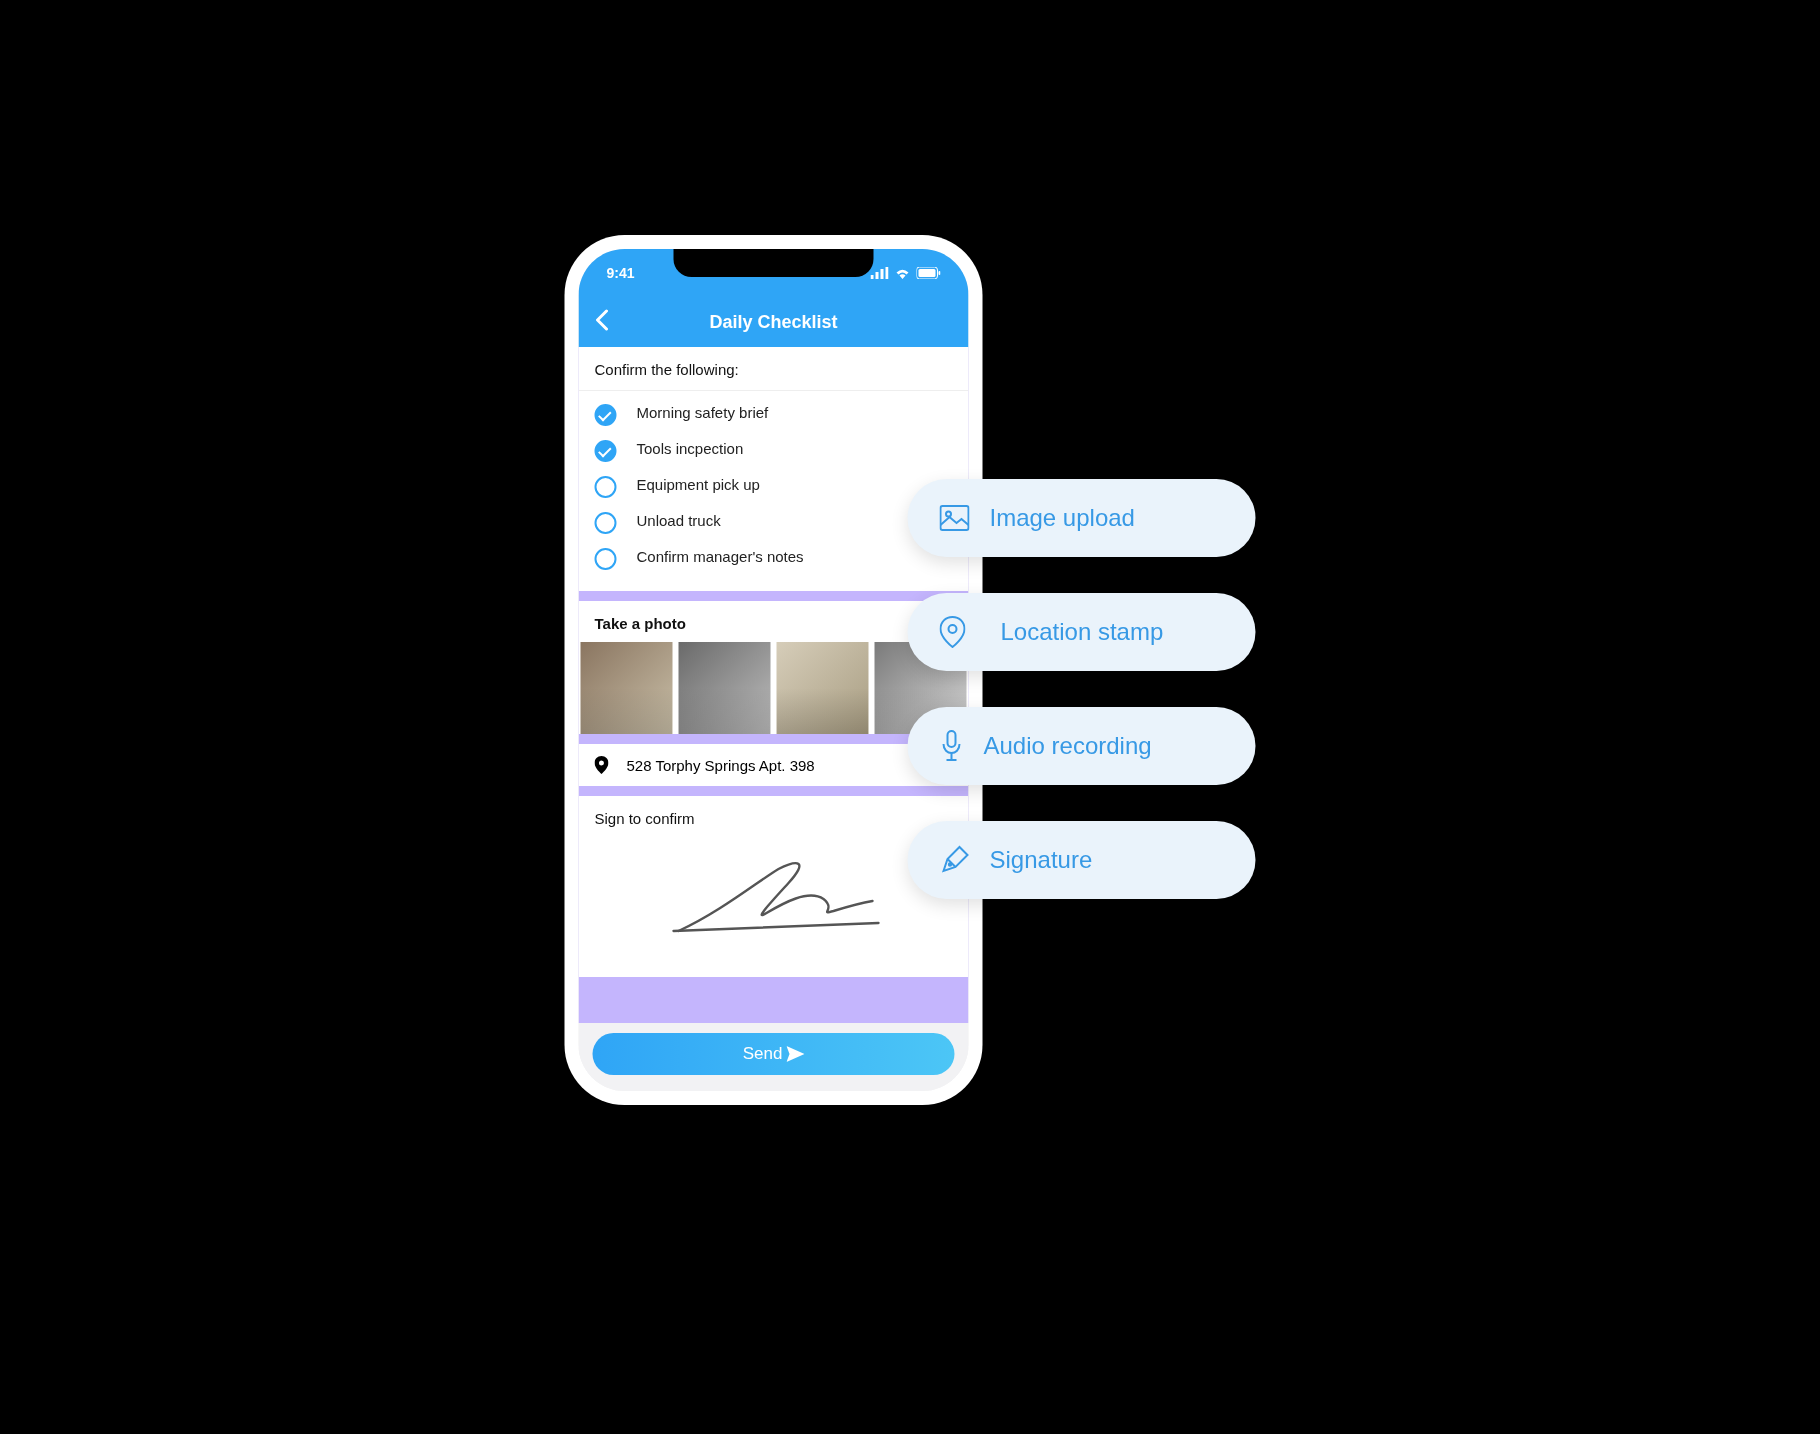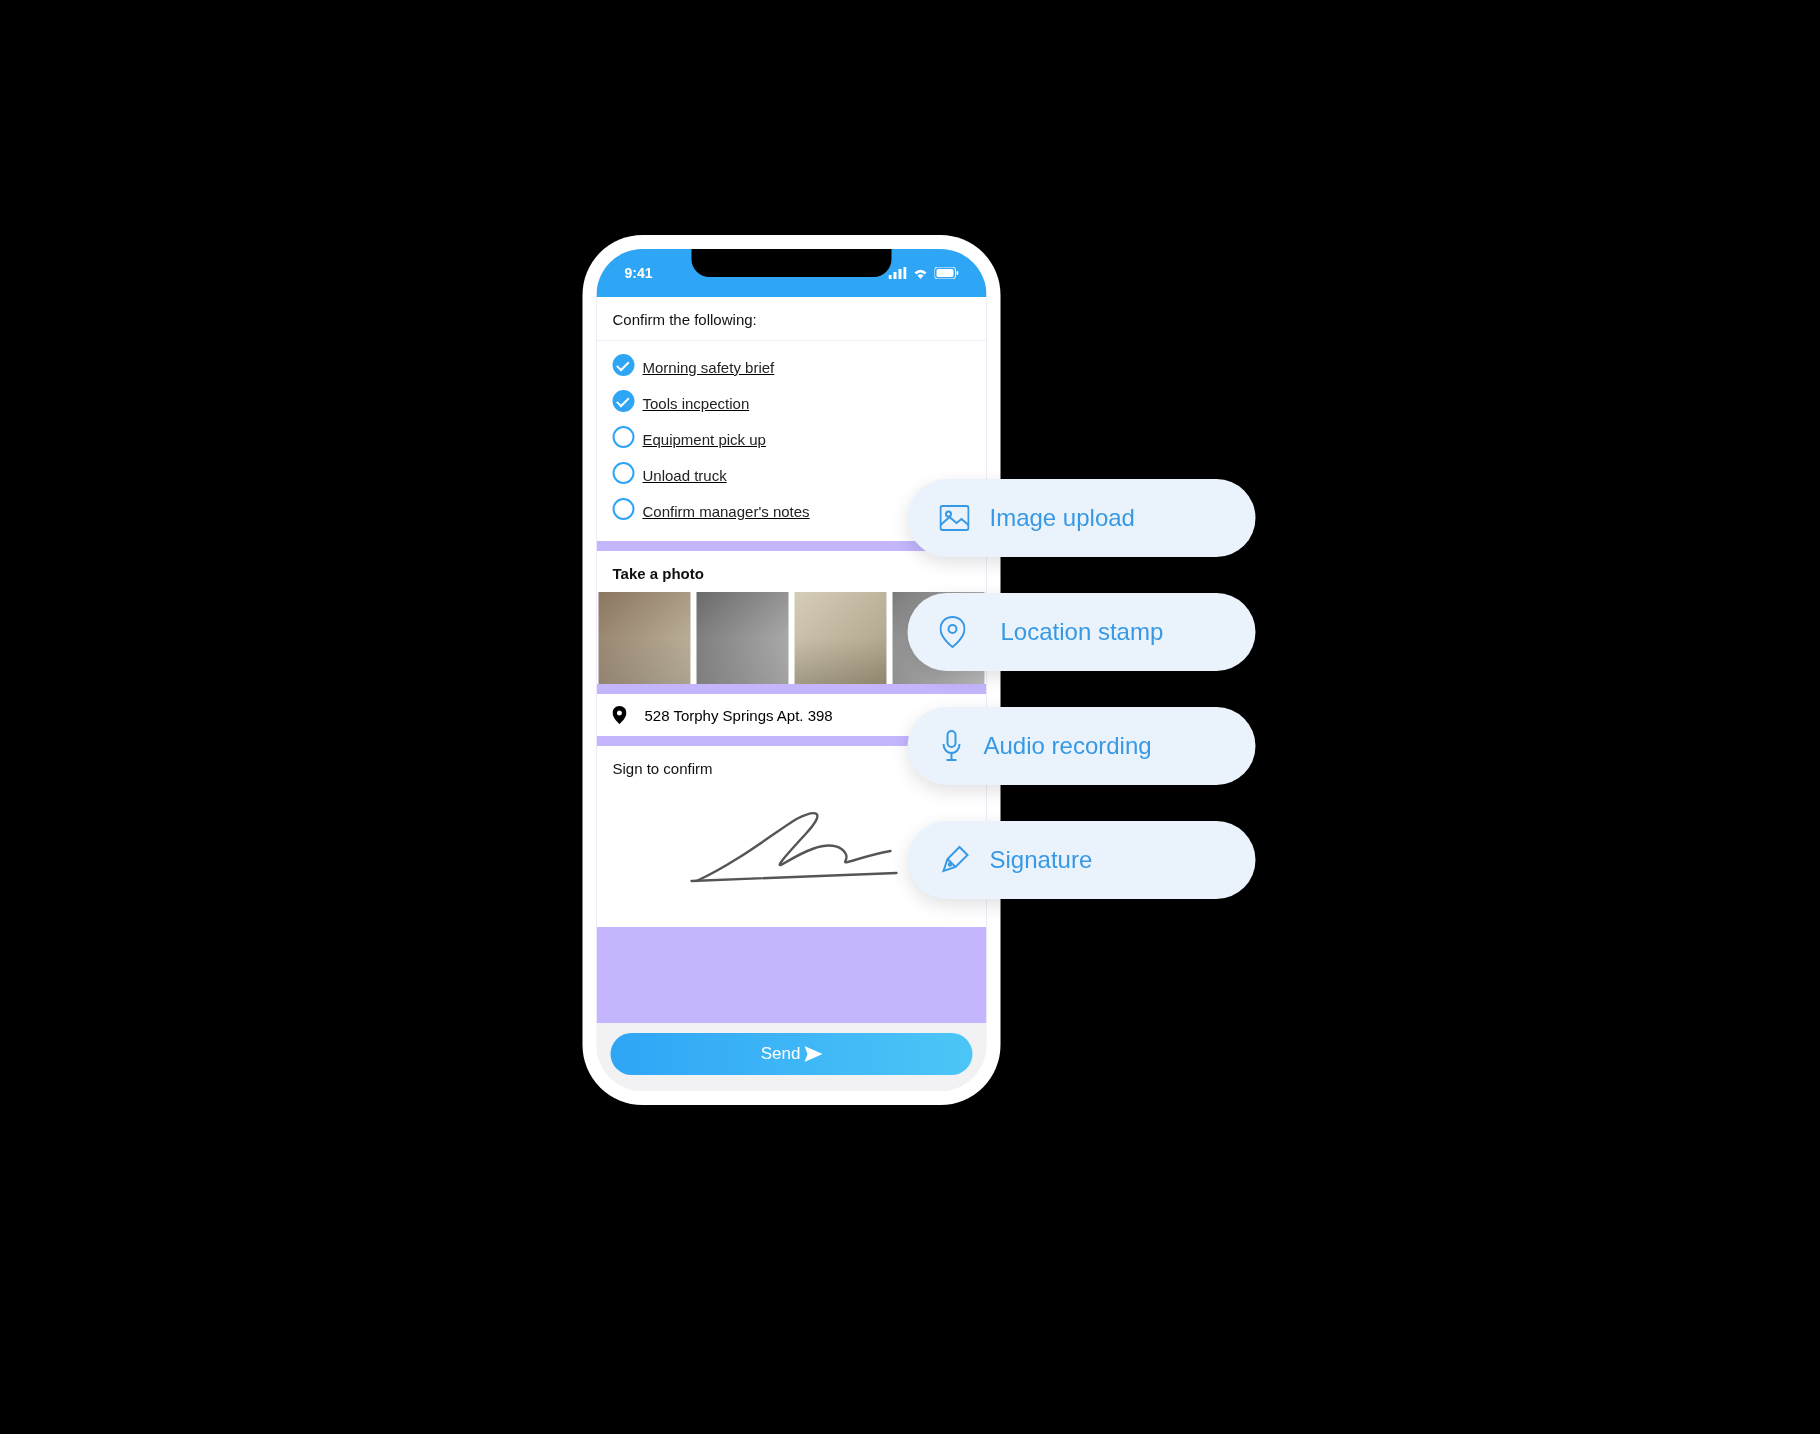--- a/index.html
+++ b/index.html
@@ -14,21 +14,21 @@
 .stage {
   position: absolute;
   left: 50%;
   top: 50%;
   transform: translate(-50%, -50%);
   width: 1365px;
   height: 1024px;
 }
 .phone {
   position: absolute;
-  left: 355px;
+  left: 337px;
   top: 30px;
   width: 418px;
   height: 870px;
   background: #fff;
   border-radius: 60px;
   box-shadow: 0 10px 40px rgba(0,0,0,.3);
   padding: 14px;
 }
 .screen {
   width: 100%;
@@ -96,24 +96,23 @@
 }
 .card-title {
   font-size: 15px;
   color: #111;
 }
 .card-title.bold { font-weight: 700; }
 .divider { border-top: 1px solid #eee; margin: 12px -16px 0; }
 .check-list { padding-top: 6px; }
 .check-item {
   display: flex;
-  align-items: flex-end;
-  gap: 8px;
+  align-items: flex-start;
+  gap: 20px;
   padding: 7px 0;
-  text-decoration: underline;
 }
 .check-circle {
   width: 22px;
   height: 22px;
   border-radius: 50%;
   border: 2px solid #2fa5f6;
   display: flex;
   align-items: center;
   justify-content: center;
   flex-shrink: 0;
@@ -233,20 +232,28 @@
               <path d="M8 12 L5 8.5 Q8 6 11 8.5 Z M2 5.5 Q8 0 14 5.5 L12 7.5 Q8 3.5 4 7.5 Z" fill="#fff"></path>
             </svg>
           <svg width="24" height="12" viewBox="0 0 24 12">
               <rect x="0" y="0" width="21" height="12" rx="3" fill="none" stroke="#fff" stroke-width="1"></rect>
               <rect x="2" y="2" width="17" height="8" rx="1.5" fill="#fff"></rect>
               <rect x="22" y="4" width="2" height="4" rx="1" fill="#fff"></rect>
             </svg>
         </div>
       </div>
 
+      <div class="navbar">
+        <span class="back">
+          <svg width="14" height="22" viewBox="0 0 14 22">
+              <path d="M12 2 L3 11 L12 20" stroke="#fff" stroke-width="3" fill="none" stroke-linecap="round" stroke-linejoin="round"></path>
+            </svg>
+        </span>
+        <span class="title">Daily Checklist</span>
+      </div>
 
       <div class="content">
         <div class="card">
           <div class="card-title">Confirm the following:</div>
           <div class="divider"></div>
           <div class="check-list">
             <div class="check-item">
               <span class="check-circle checked"></span>
               <span class="check-label">Morning safety brief</span>
             </div>

